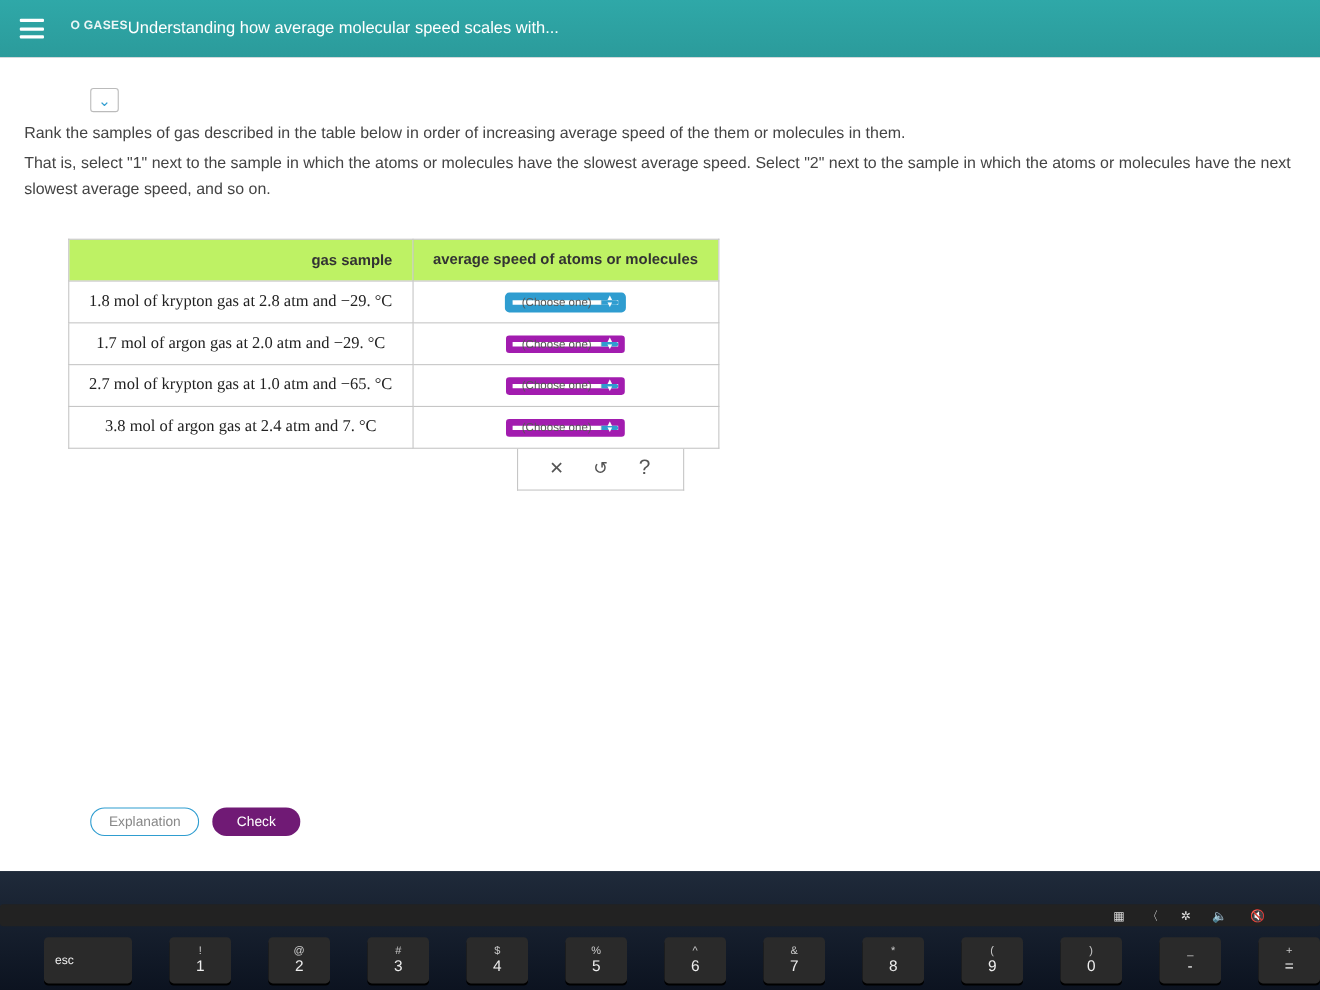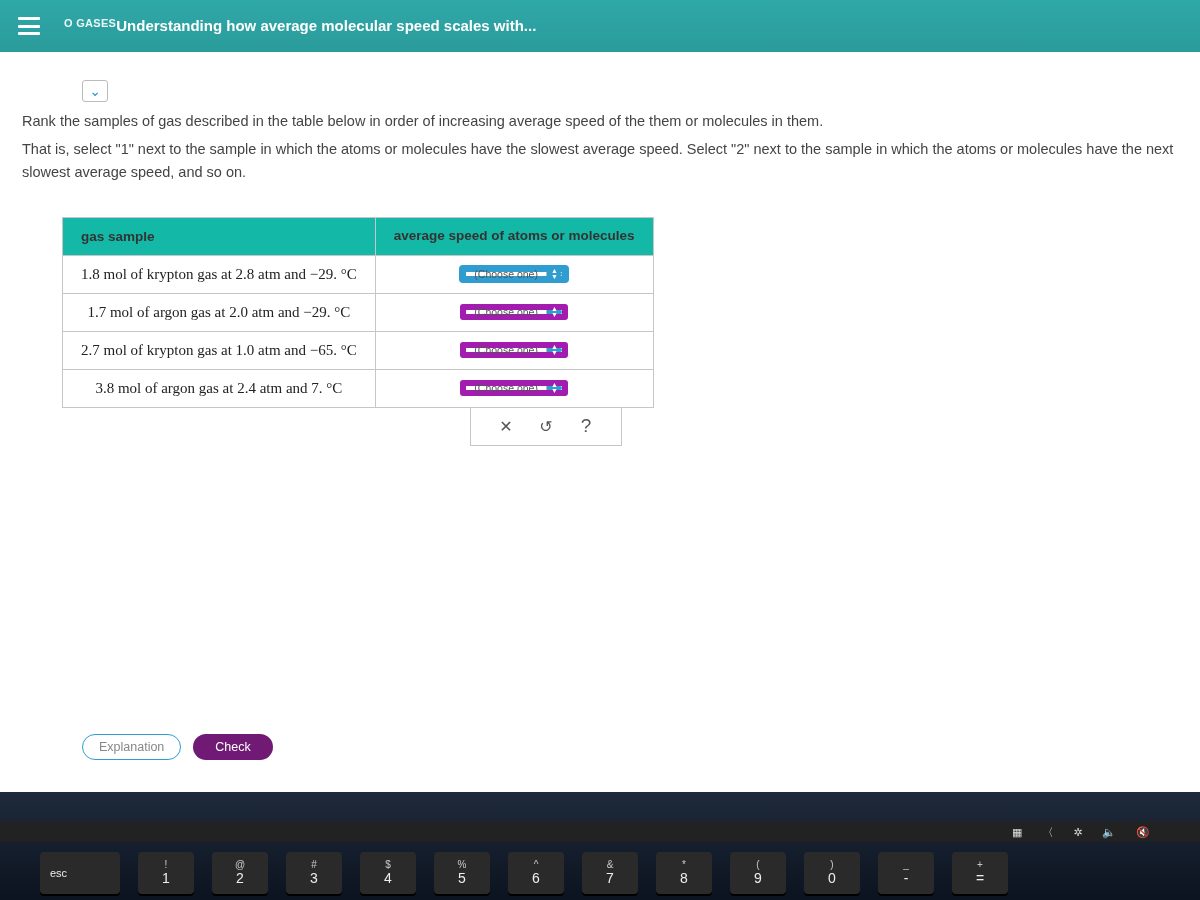--- a/index.html
+++ b/index.html
@@ -21,21 +21,21 @@
   }
   .hamburger {
     width: 22px; height: 18px;
     display: flex; flex-direction: column; justify-content: space-between;
     margin-right: 24px;
     cursor: pointer;
   }
   .hamburger span { display:block; height:3px; background:#fff; border-radius:1px; }
   .header-titles { display:flex; flex-direction:row; line-height:1.15; }
   .header-topic { font-size:11px; font-weight:600; opacity:.9; letter-spacing:.3px; }
-  .header-title { font-size:15px; font-weight:700; }
+  .header-title { font-size:15px; font-weight:400; }
   .content-area {
     background:#fff;
     margin: 0 0 0 0;
     padding: 28px 22px 0 22px;
     color:#333;
     height: 740px;
     position: relative;
   }
   .chev-box {
     width:26px;height:22px;border:1px solid #bbb;border-radius:3px;
@@ -51,22 +51,22 @@
     margin-left: 40px;
   }
   .data-table th, .data-table td {
     border:1px solid #c6c6c6;
     padding:10px 18px;
     font-size:13.5px;
     text-align:center;
     vertical-align: middle;
   }
   .data-table th {
-    text-align:left; font-weight:600; color:#333;
-    background:#14b8a6;
+    text-align:right; font-weight:600; color:#333;
+    background:#bef264;
   }
   .data-table td:first-child { font-family: 'Times New Roman', serif; font-size:15px; color:#222;}
   .select-wrap {
     display:inline-flex; align-items:center;
     border:6px solid #a21caf; border-radius:3px;
     height:16px; background:#fff;
     font-size:10.5px;
   }
   .select-wrap.active { border-color:#2f9dd0; box-shadow:0 0 0 1px #2f9dd0;}
   .select-text { padding:0 8px; color:#555;}
@@ -111,21 +111,21 @@
   }
   .touchbar {
     position:absolute; top:30px; left:0; right:0; height:20px;
     background:#222; border-radius:3px;
     display:flex; align-items:center; justify-content:center; gap:20px;
   }
   .touchbar .spacer { flex:1; }
   .tb-item { color:#ddd; font-size:11px; display:flex;align-items:center;gap:3px;}
   .kb-row {
     position:absolute; bottom:6px; left:0; right:0;
-    display:flex; gap:18px; padding-left:40px;
+    display:flex; gap:34px; padding-left:40px;
   }
   .key {
     background:#2a2a2a; color:#eee; border-radius:4px;
     min-width:56px; height:42px;
     display:flex; flex-direction:column; align-items:center; justify-content:center;
     font-size:12px; box-shadow:0 2px 0 #000;
   }
   .key .upper{font-size:10px;opacity:.8;line-height:1;}
   .key .lower{font-size:14px;line-height:1.2;}
   .key.wide{min-width:80px;align-items:flex-start;padding-left:10px;font-size:11px;}

